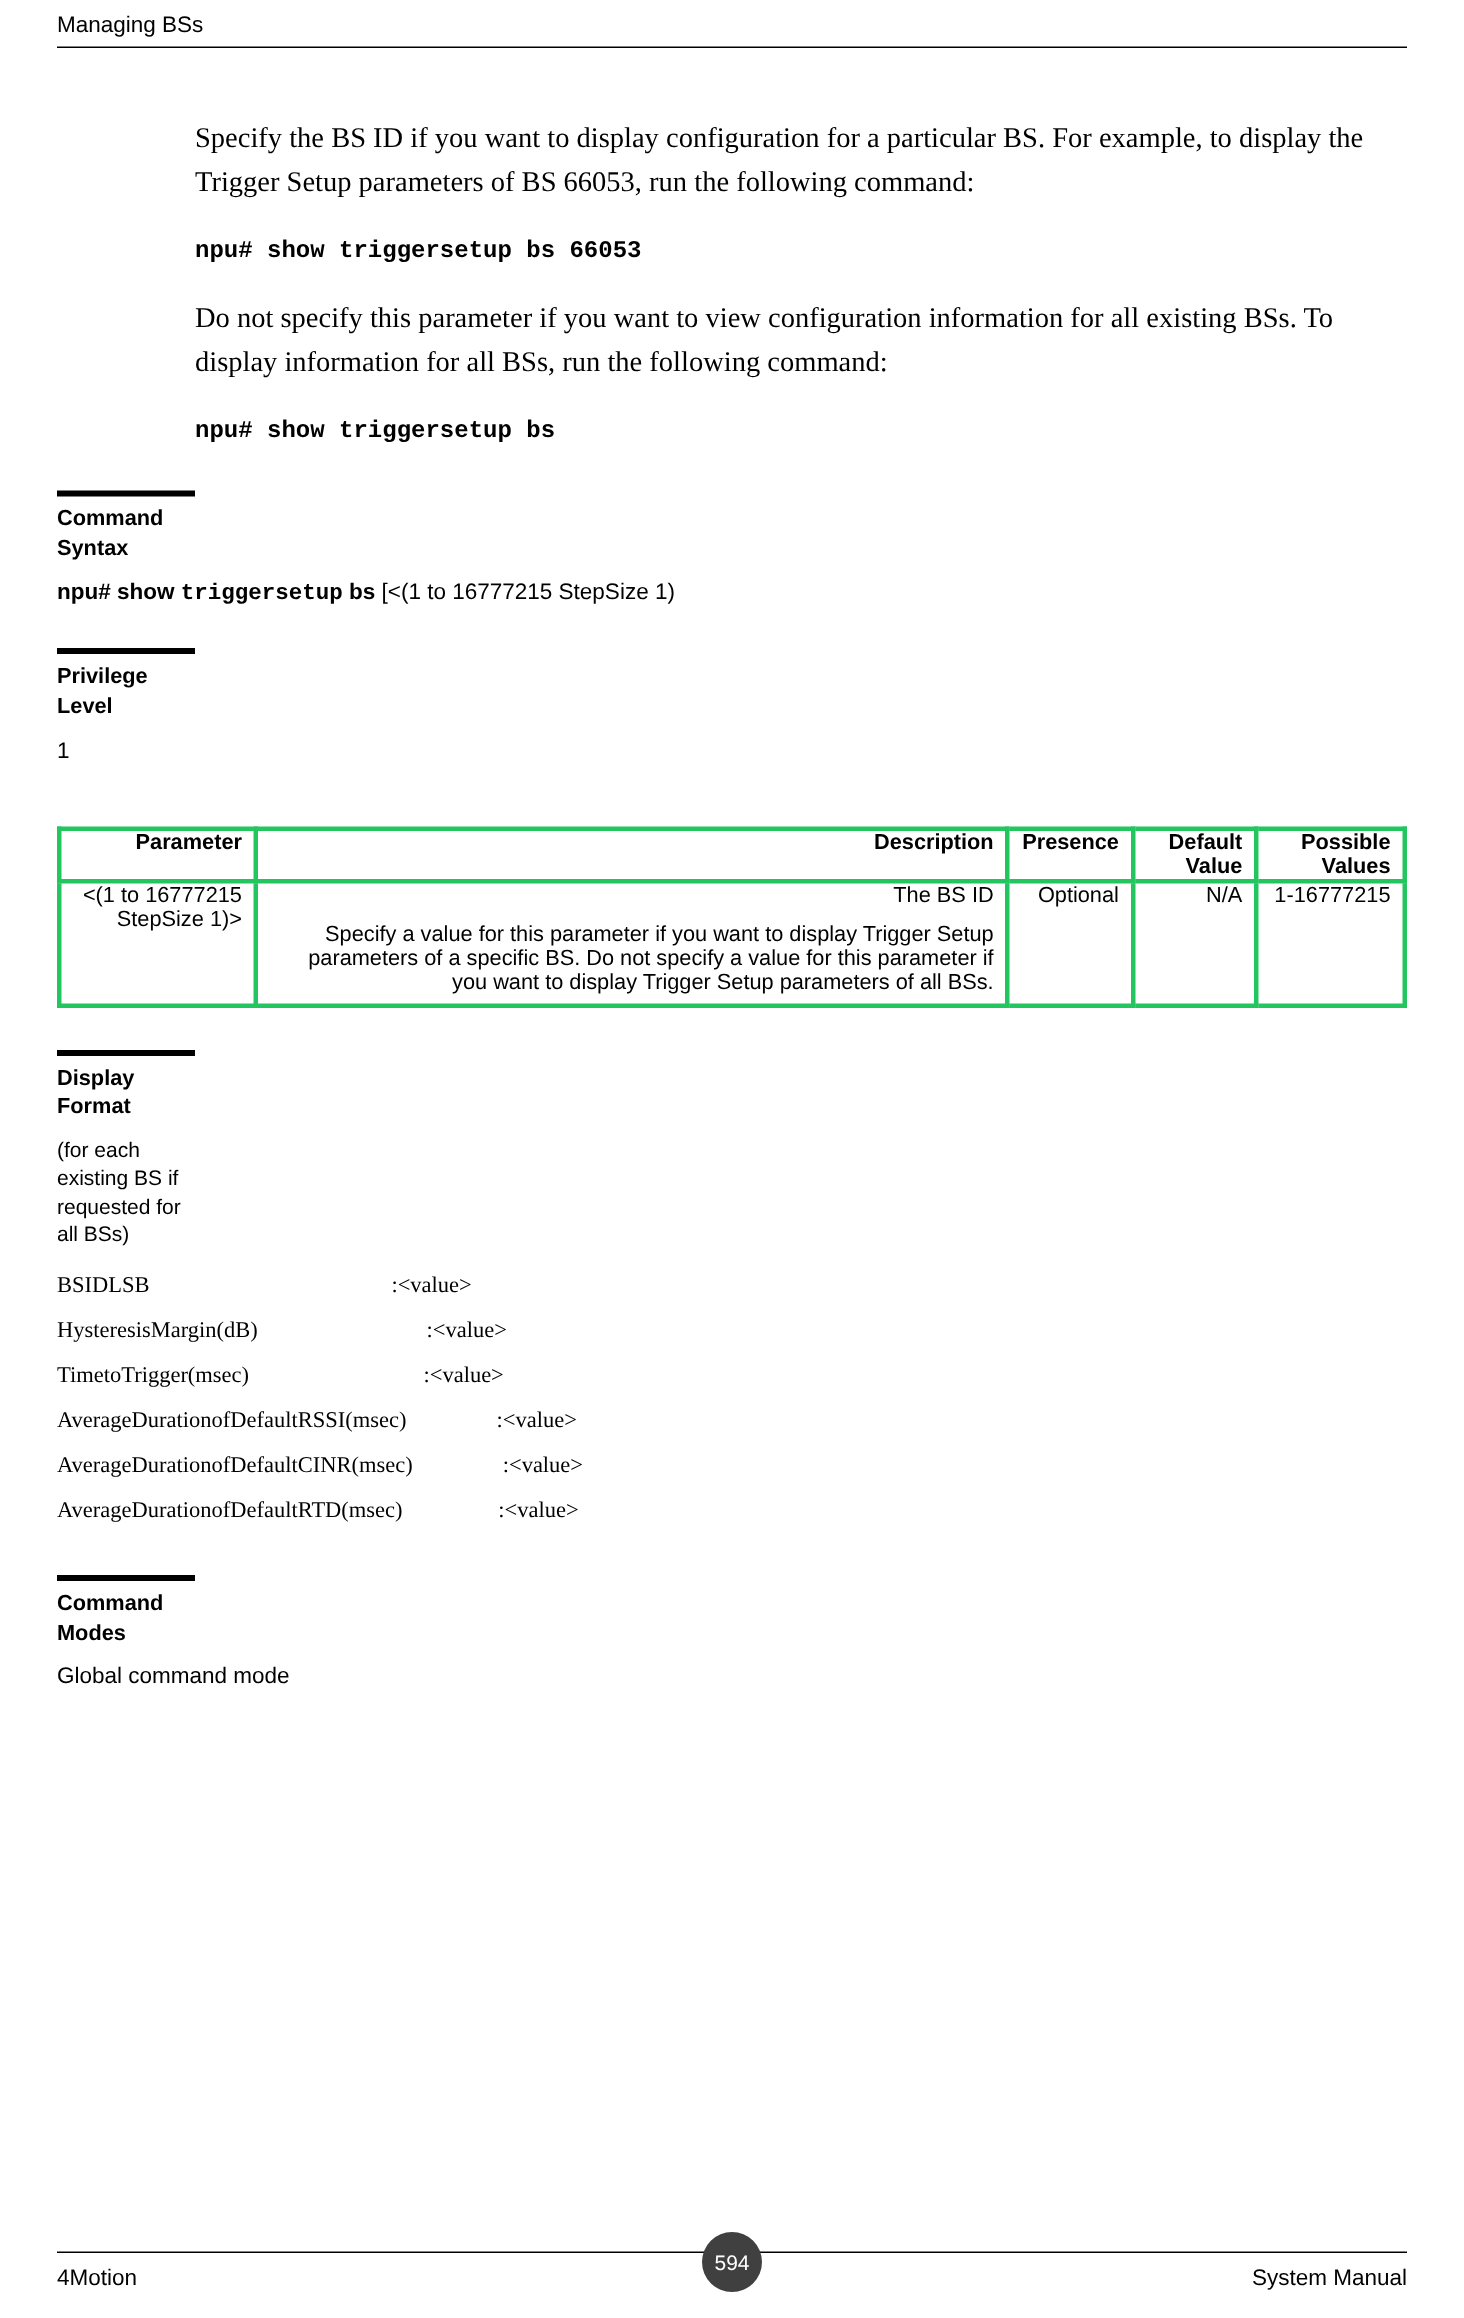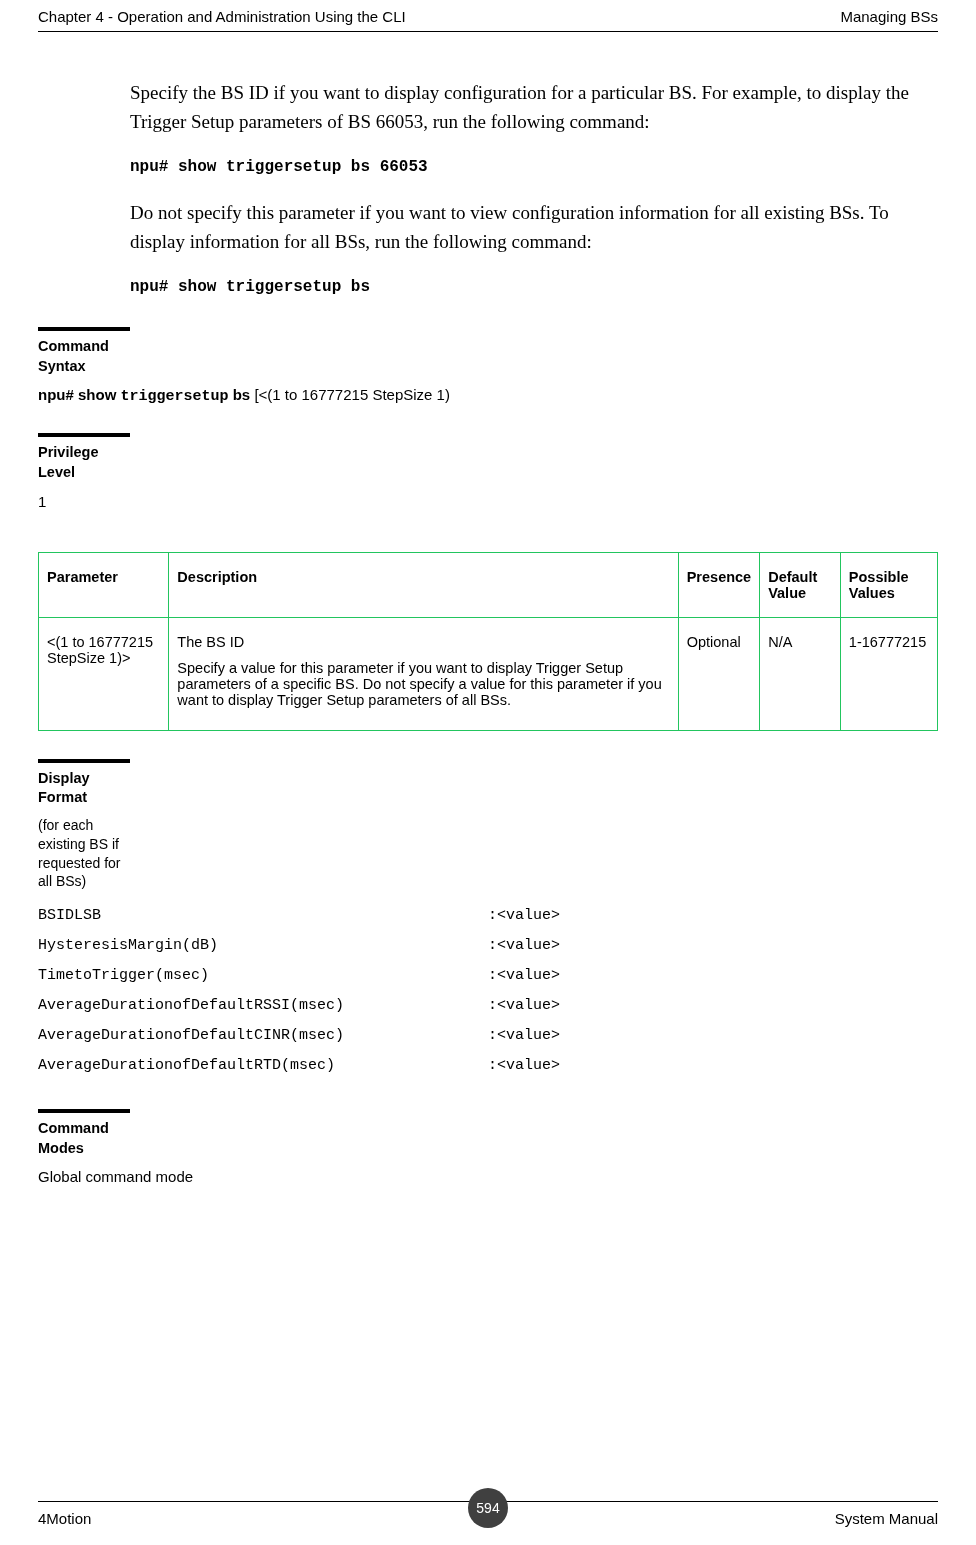--- a/index.html
+++ b/index.html
@@ -64,30 +64,30 @@
   }
   .syntax-line .mono { font-family: 'Courier New', monospace; font-weight: bold; }
   table.param {
     border-collapse: collapse;
     width: 100%;
     margin-top: 4px;
     font-family: Arial, Helvetica, sans-serif;
     font-size: 14.5px;
   }
   table.param th, table.param td {
-    border: 1px solid #22c55e;
-    padding: 16px 8px;
-    text-align: left;
+    border: 3px solid #22c55e;
+    padding: 0 8px;
+    text-align: right;
     vertical-align: top;
   }
   table.param th { font-weight: bold; }
   .desc-cell p { margin-bottom: 6px; }
   .desc-cell p:first-child { margin-bottom: 10px; }
   .display-fmt {
-    font-family: Liberation Mono, monospace;
+    font-family: Liberation Serif, serif;
     font-size: 15px;
     line-height: 2.0;
     white-space: pre;
   }
   .section-label .sub {
     font-weight: normal;
     font-size: 14px;
     display: block;
     margin-top: 8px;
   }
@@ -119,21 +119,20 @@
     justify-content: center;
     font-size: 14px;
     top: -14px;
   }
 </style>
 </head>
 <body>
 
 <div class="page">
   <div class="header">
-    <span>Chapter 4 - Operation and Administration Using the CLI</span>
     <span>Managing BSs</span>
   </div>
 
   <div class="body-text">
     <p>Specify the BS ID if you want to display configuration for a particular BS. For example, to display the Trigger Setup parameters of BS 66053, run the following command:</p>
     <p class="cmd">npu# show triggersetup bs 66053</p>
     <p>Do not specify this parameter if you want to view configuration information for all existing BSs. To display information for all BSs, run the following command:</p>
     <p class="cmd">npu# show triggersetup bs</p>
   </div>
 

